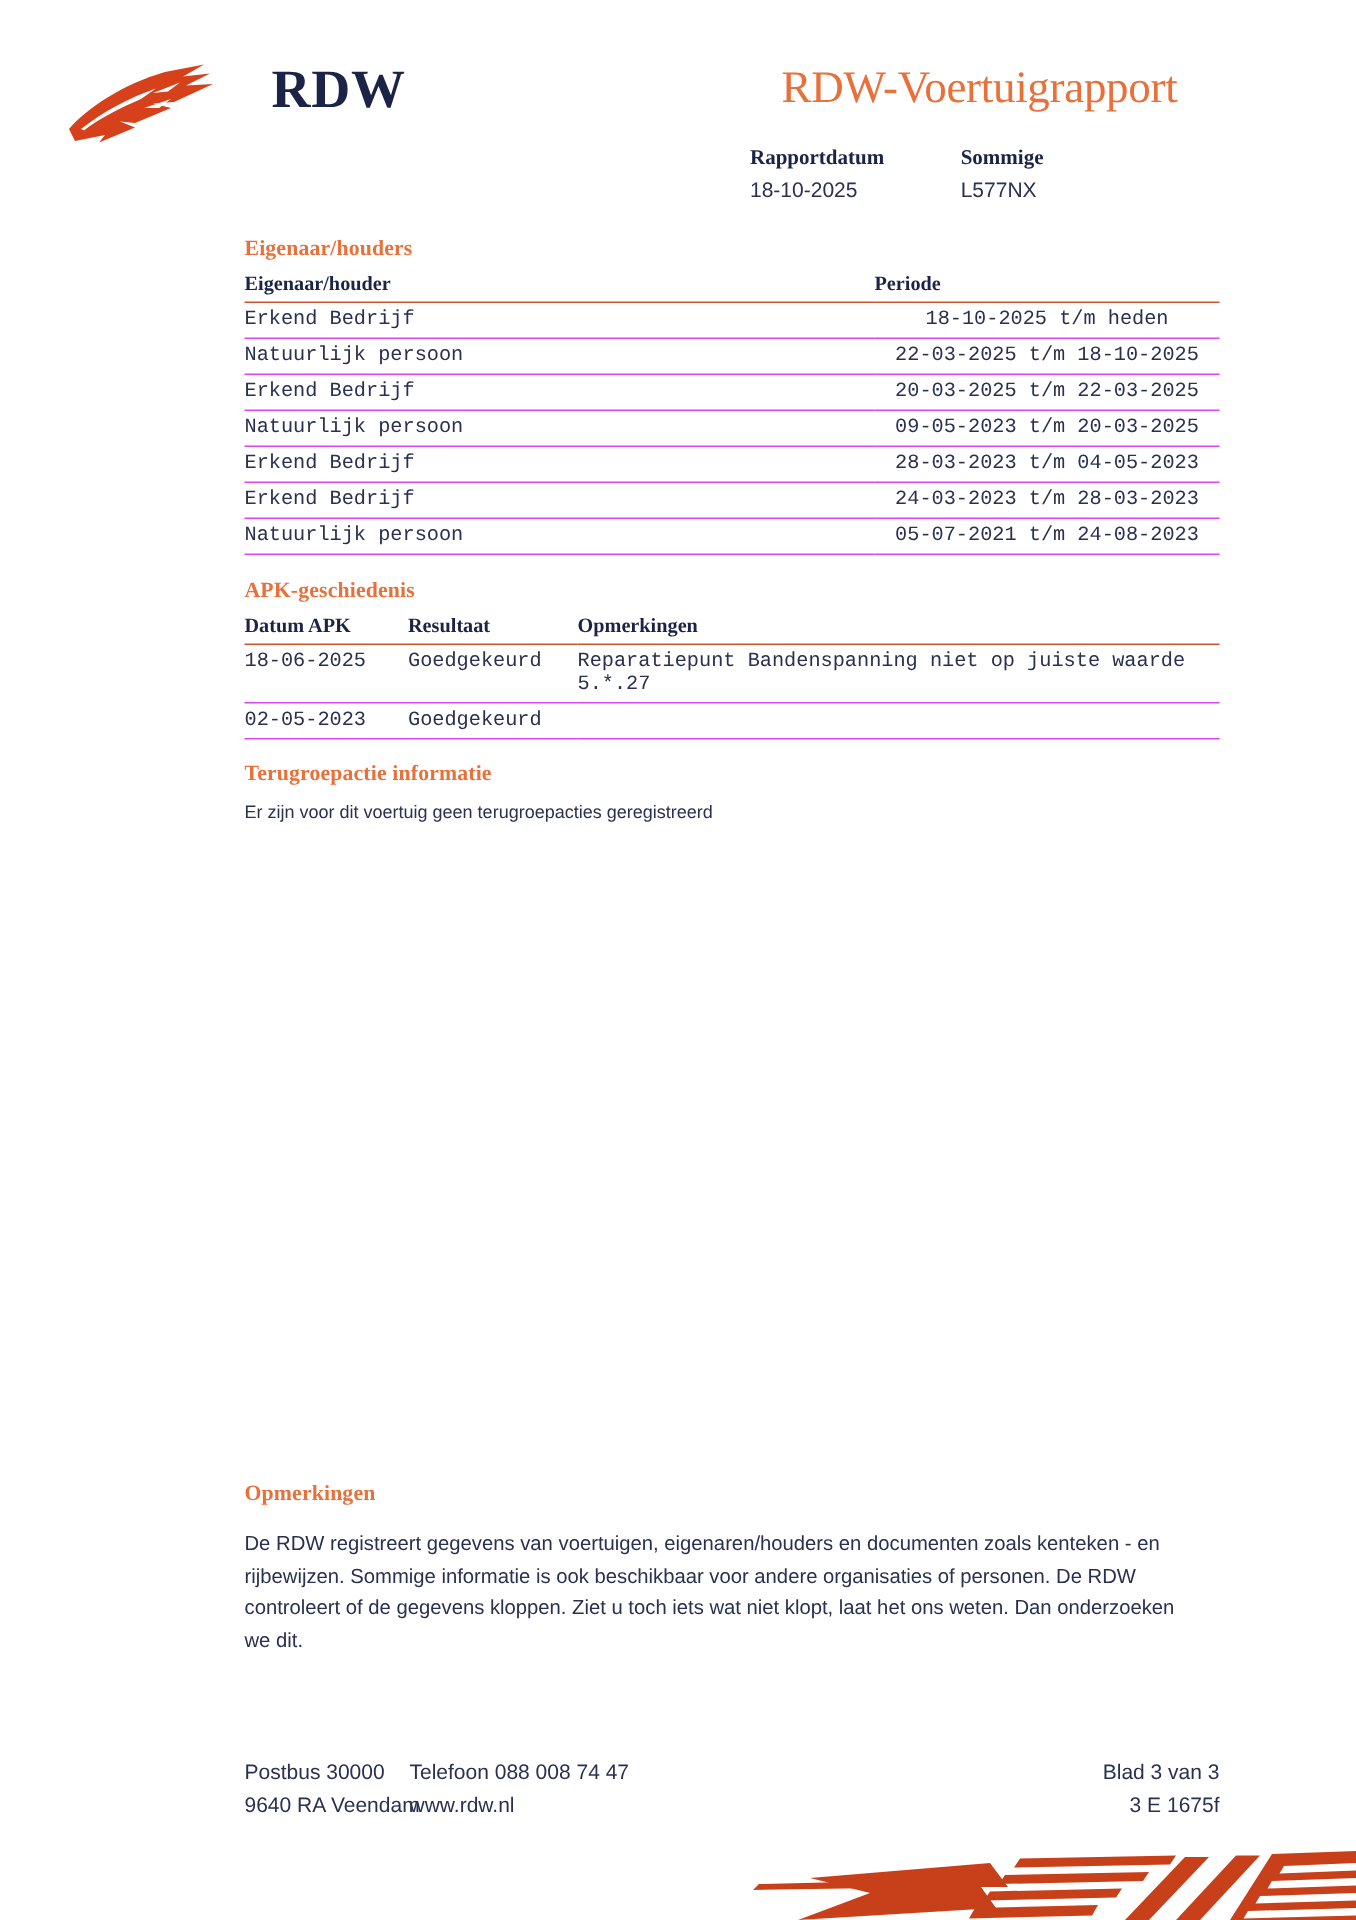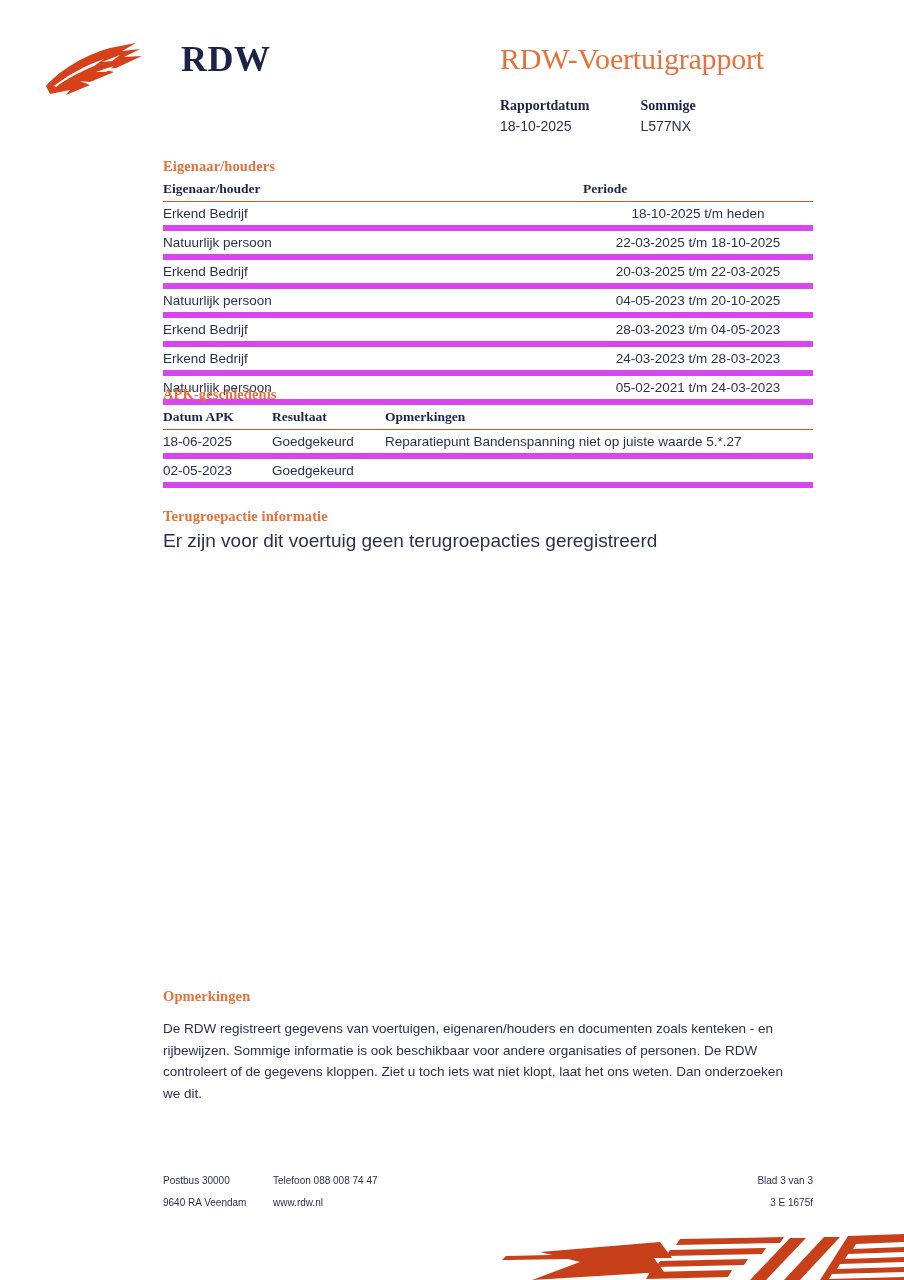--- a/index.html
+++ b/index.html
@@ -42,21 +42,21 @@
     font-family: "Liberation Serif", serif;
     font-weight: bold;
     font-size: 36px;
     letter-spacing: 0.5px;
     color: #1b2447;
     line-height: 42px;
   }
 
   #report-title {
     position: absolute;
-    left: 500px;
+    left: 521px;
     top: 42px;
     font-family: "Liberation Serif", serif;
     font-size: 30px;
     color: #e8703a;
     letter-spacing: -0.2px;
     white-space: nowrap;
   }
 
   #report-meta {
     position: absolute;
@@ -107,61 +107,61 @@
   table.rdw-table th {
     font-family: "Liberation Serif", serif;
     font-weight: bold;
     font-size: 13.5px;
     color: #1b2447;
     text-align: left;
     padding: 0 0 4px 0;
     border-bottom: 1.4px solid #c8562a;
   }
   table.rdw-table td {
-    font-family: Liberation Sans, sans-serif;
+    font-family: Liberation Mono, monospace;
     font-size: 13.5px;
     color: #2a3050;
     padding: 4px 0 4px 0;
-    border-bottom: 6px solid #d946ef;
+    border-bottom: 1px solid #d946ef;
     height: 13px;
     vertical-align: top;
   }
   th.align-right, td.align-right { text-align: center; }
 
   
   #owners-table col.c-owner  { width: 420px; }
   #owners-table col.c-period { width: 230px; }
 
   
   #apk-table col.c-date   { width: 109px; }
   #apk-table col.c-result { width: 113px; }
   #apk-table col.c-remark { width: 428px; }
 
   
   .section-body-text {
     font-family: "Liberation Sans", sans-serif;
-    font-size: 19px;
+    font-size: 12px;
     color: #2a3050;
     line-height: 20px;
   }
   #disclaimer-body {
     font-size: 13.5px;
     line-height: 21.5px;
     width: 640px;
     margin-top: 13px;
   }
 
   
   #page-footer {
     position: absolute;
     left: 163px;
     top: 1170px;
     width: 650px;
     font-family: "Liberation Sans", sans-serif;
-    font-size: 10px;
+    font-size: 14px;
     color: #2a3050;
   }
   #page-footer .footer-row {
     position: relative;
     height: 22px;
     line-height: 22px;
   }
   #page-footer .f-col-1 { position: absolute; left: 0px; }
   #page-footer .f-col-2 { position: absolute; left: 110px; }
   #page-footer .f-col-3 { position: absolute; right: 0px; text-align: center; }
@@ -226,33 +226,33 @@
         <tr>
           <td>Natuurlijk persoon</td>
           <td class="align-right">22-03-2025 t/m 18-10-2025</td>
         </tr>
         <tr>
           <td>Erkend Bedrijf</td>
           <td class="align-right">20-03-2025 t/m 22-03-2025</td>
         </tr>
         <tr>
           <td>Natuurlijk persoon</td>
-          <td class="align-right">04-05-2023 t/m 20-10-2025</td>
+          <td class="align-right">09-05-2023 t/m 20-03-2025</td>
         </tr>
         <tr>
           <td>Erkend Bedrijf</td>
           <td class="align-right">28-03-2023 t/m 04-05-2023</td>
         </tr>
         <tr>
           <td>Erkend Bedrijf</td>
           <td class="align-right">24-03-2023 t/m 28-03-2023</td>
         </tr>
         <tr>
           <td>Natuurlijk persoon</td>
-          <td class="align-right">05-02-2021 t/m 24-03-2023</td>
+          <td class="align-right">05-07-2021 t/m 24-08-2023</td>
         </tr>
       </tbody>
   </table>
 </div>
 
 <div class="section" id="apk-section" style="top:386px;">
   <div class="section-heading">APK-geschiedenis</div>
   <table class="rdw-table" id="apk-table">
     <colgroup>
         <col class="c-date">

